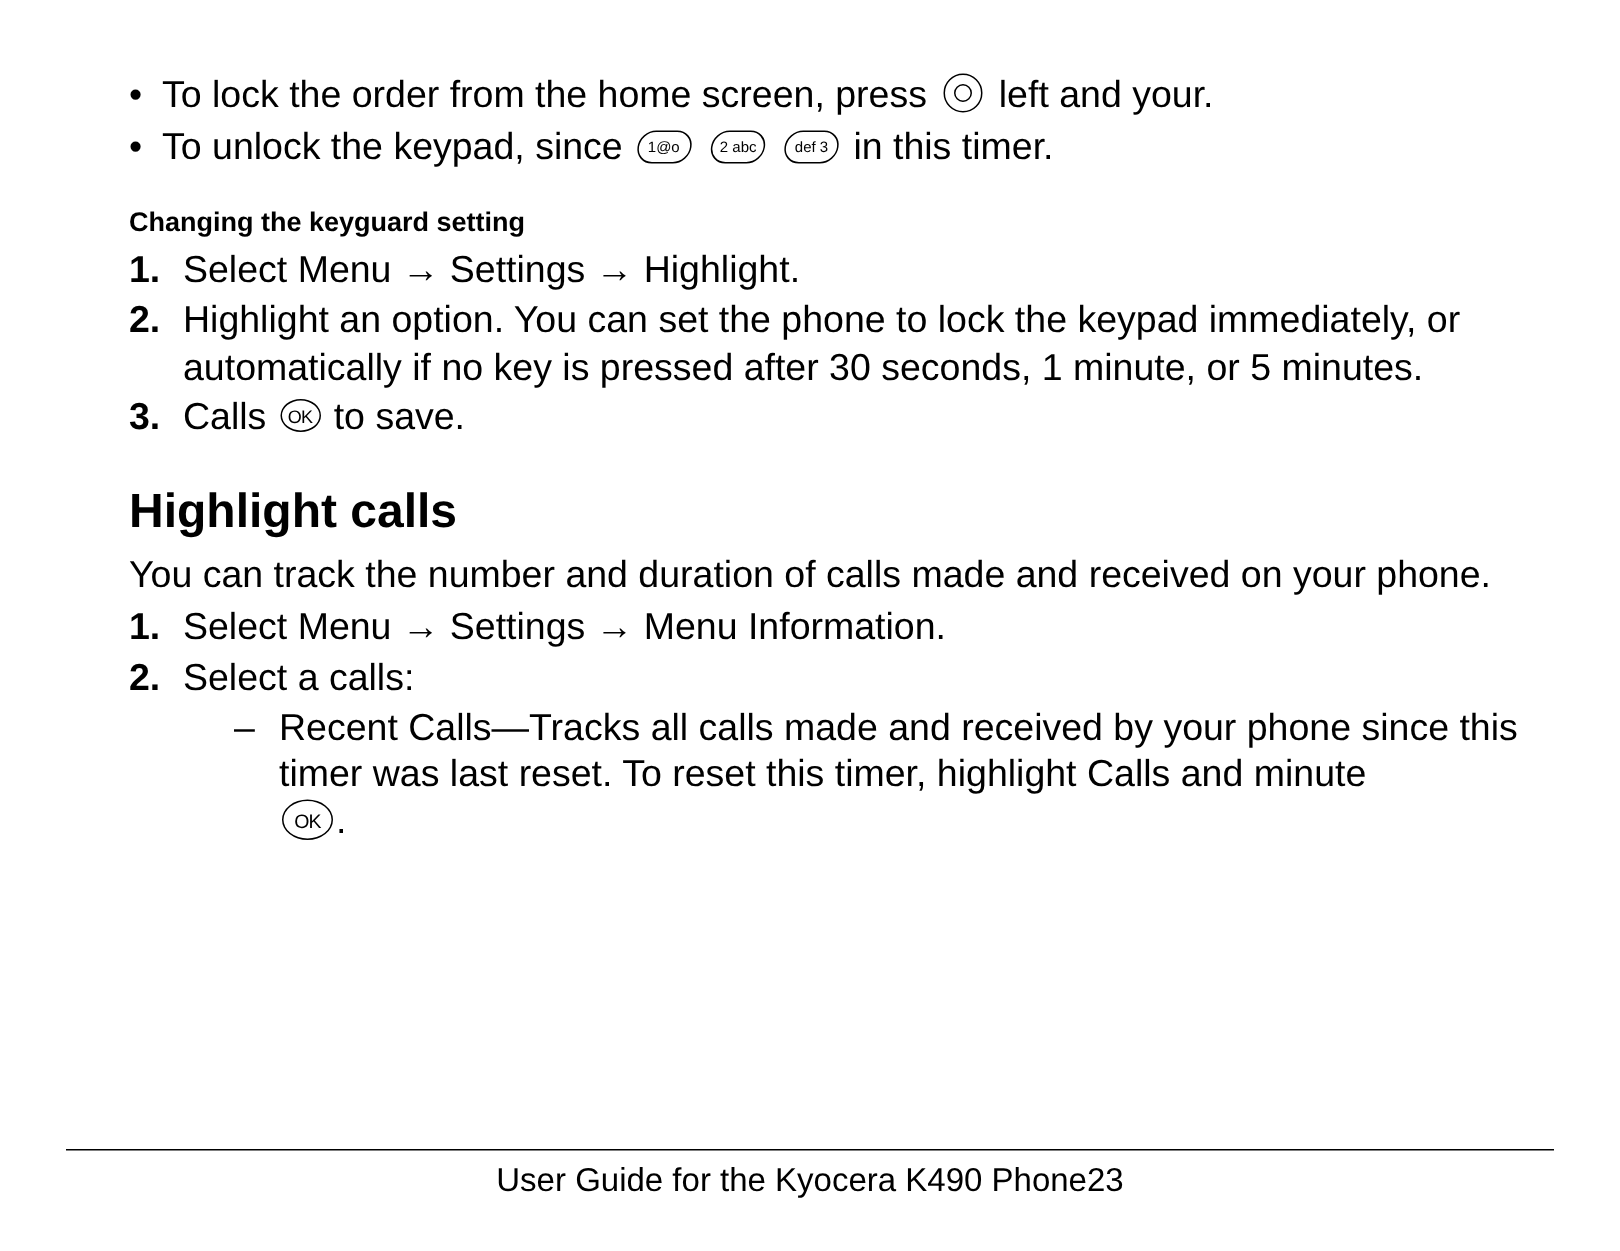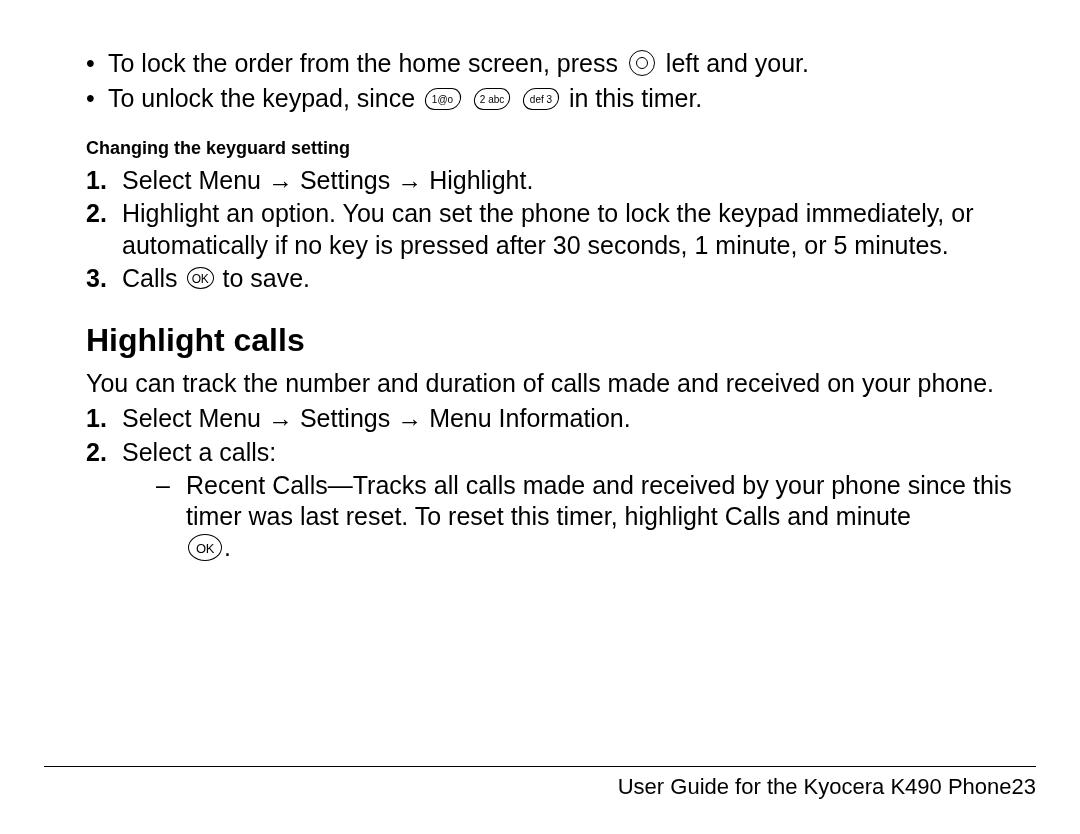--- a/index.html
+++ b/index.html
@@ -142,21 +142,21 @@
     left: 44px; right: 44px;
     bottom: 34px;
   }
   .footer-rule {
     border: none;
     border-top: 1.2px solid #000;
     margin-bottom: 6px;
   }
   .footer-row {
     display: flex;
-    justify-content: flex-end;
+    justify-content: center;
     font-size: 22px;
   }
 </style>
 </head>
 <body>
 
 <div class="bullet-row">
   <span class="bullet-dot">•</span>
   <span class="bullet-text">
     <span>To lock the order from the home screen, press </span>

